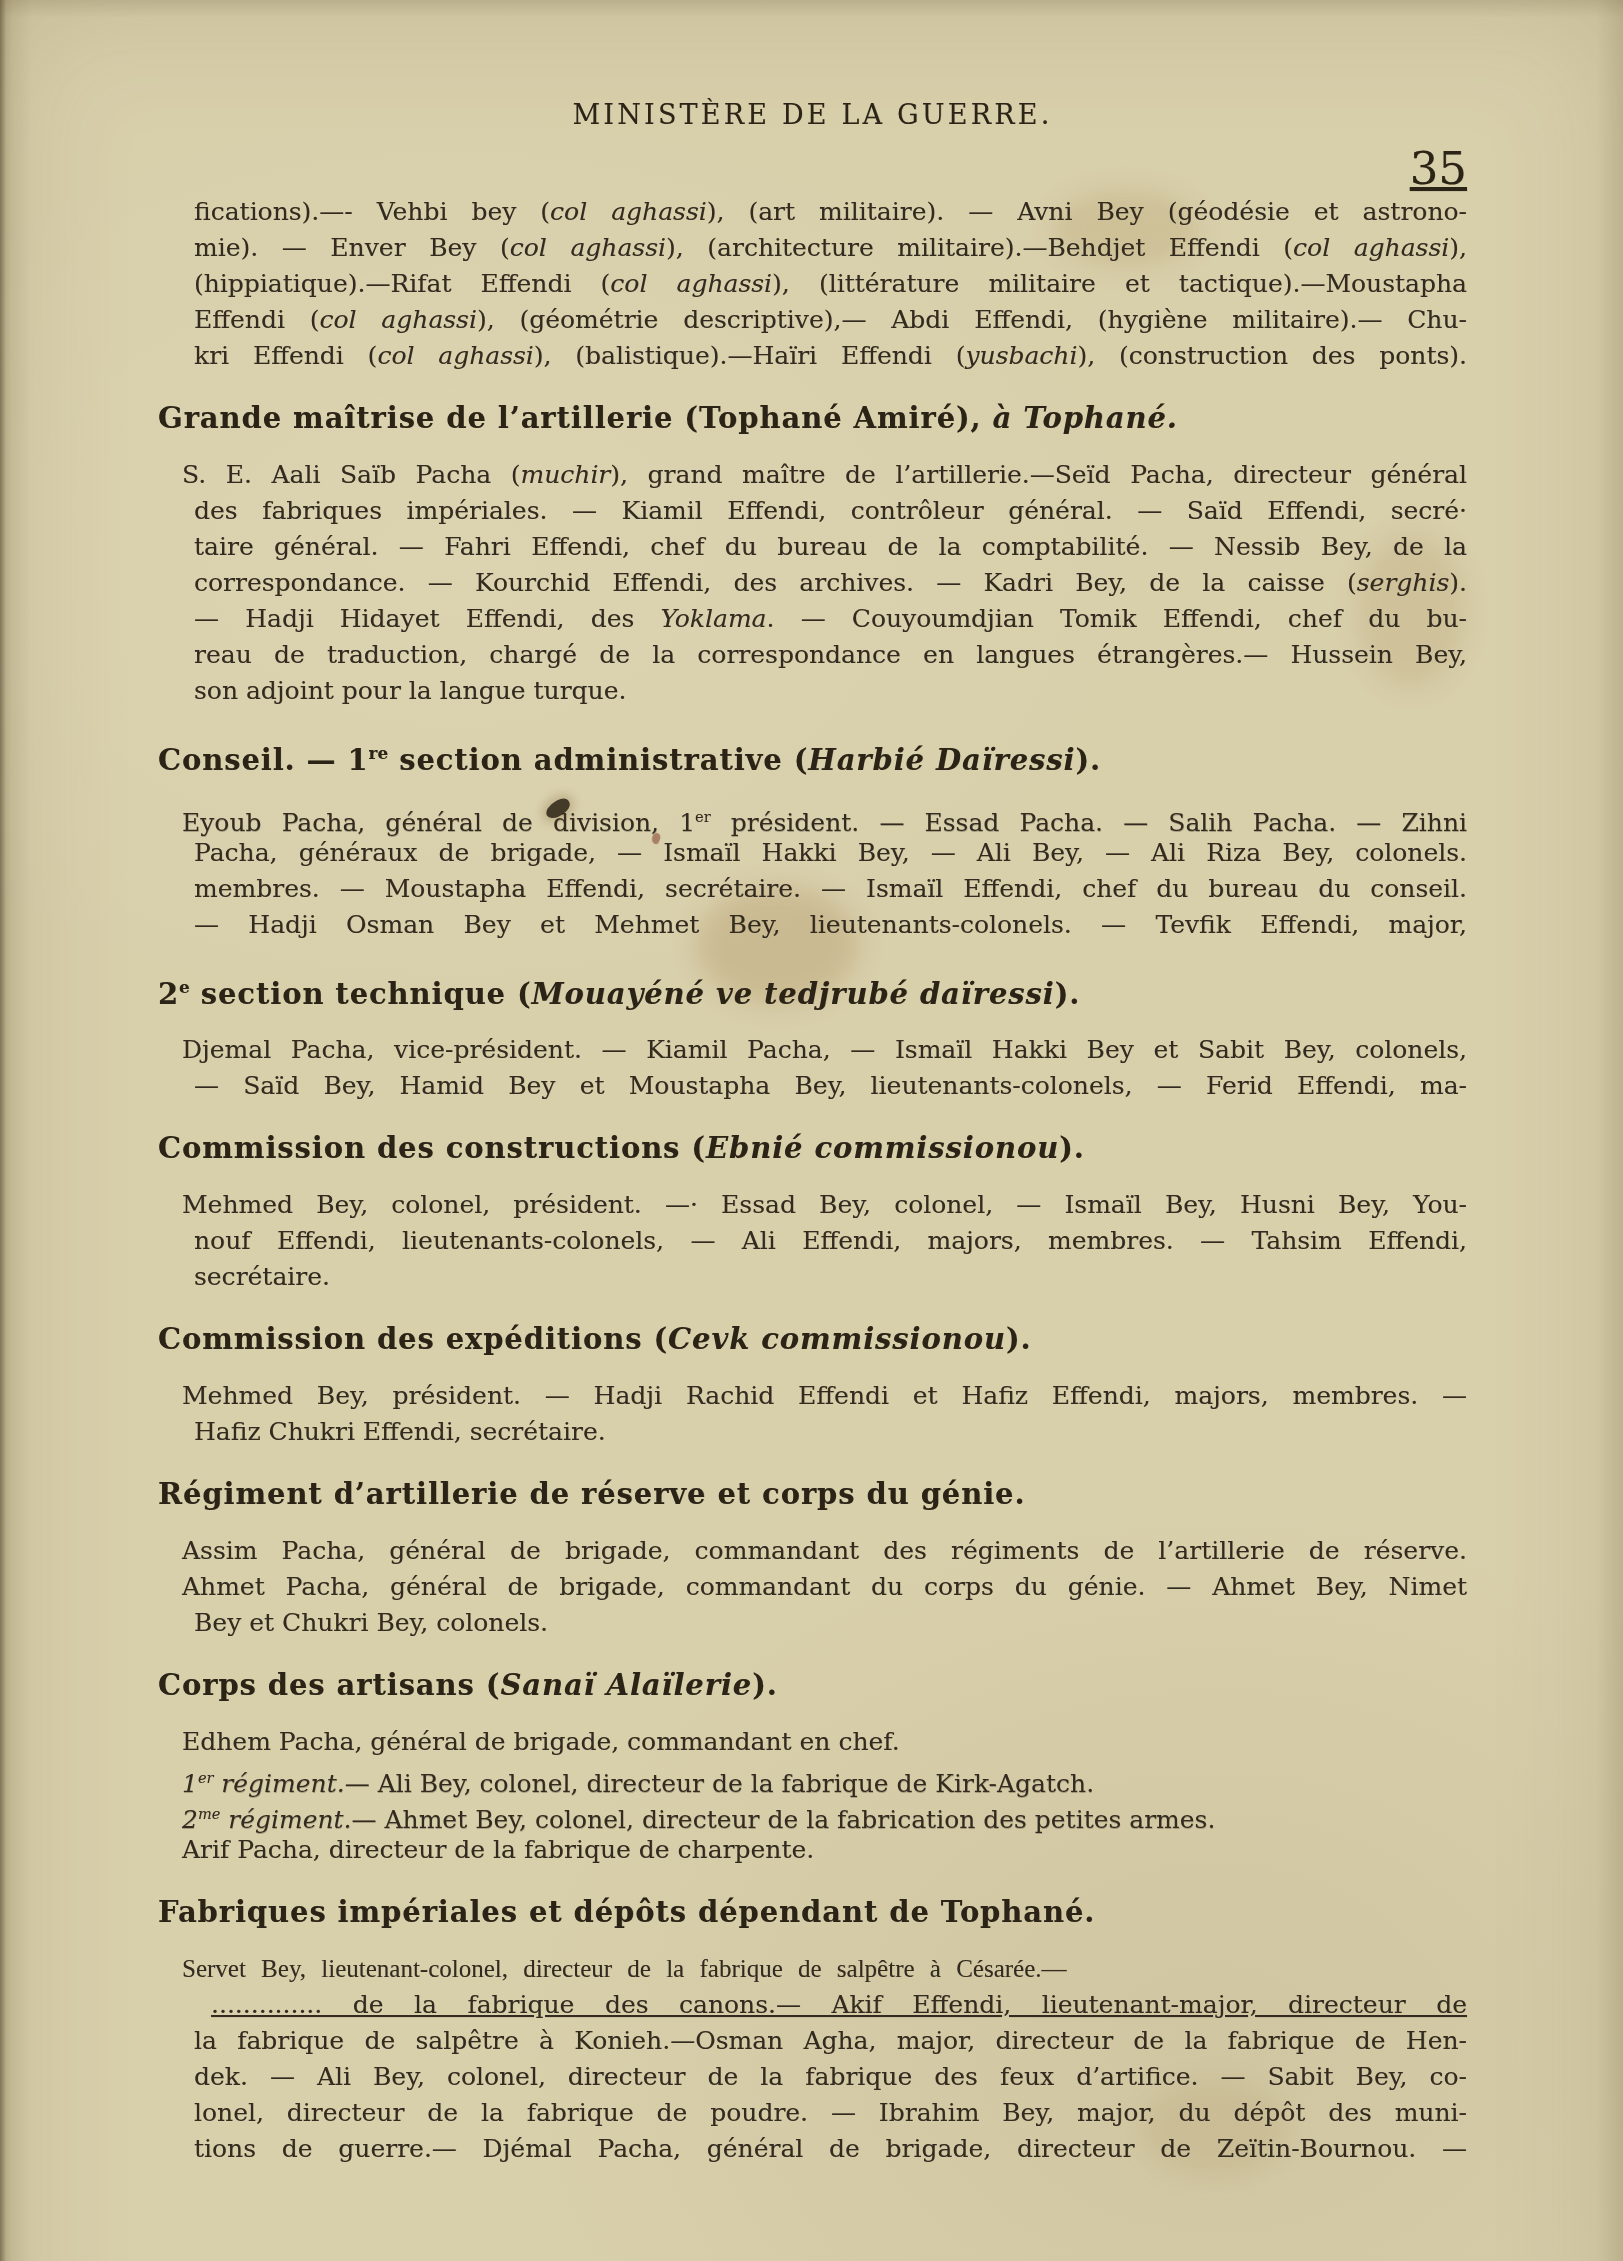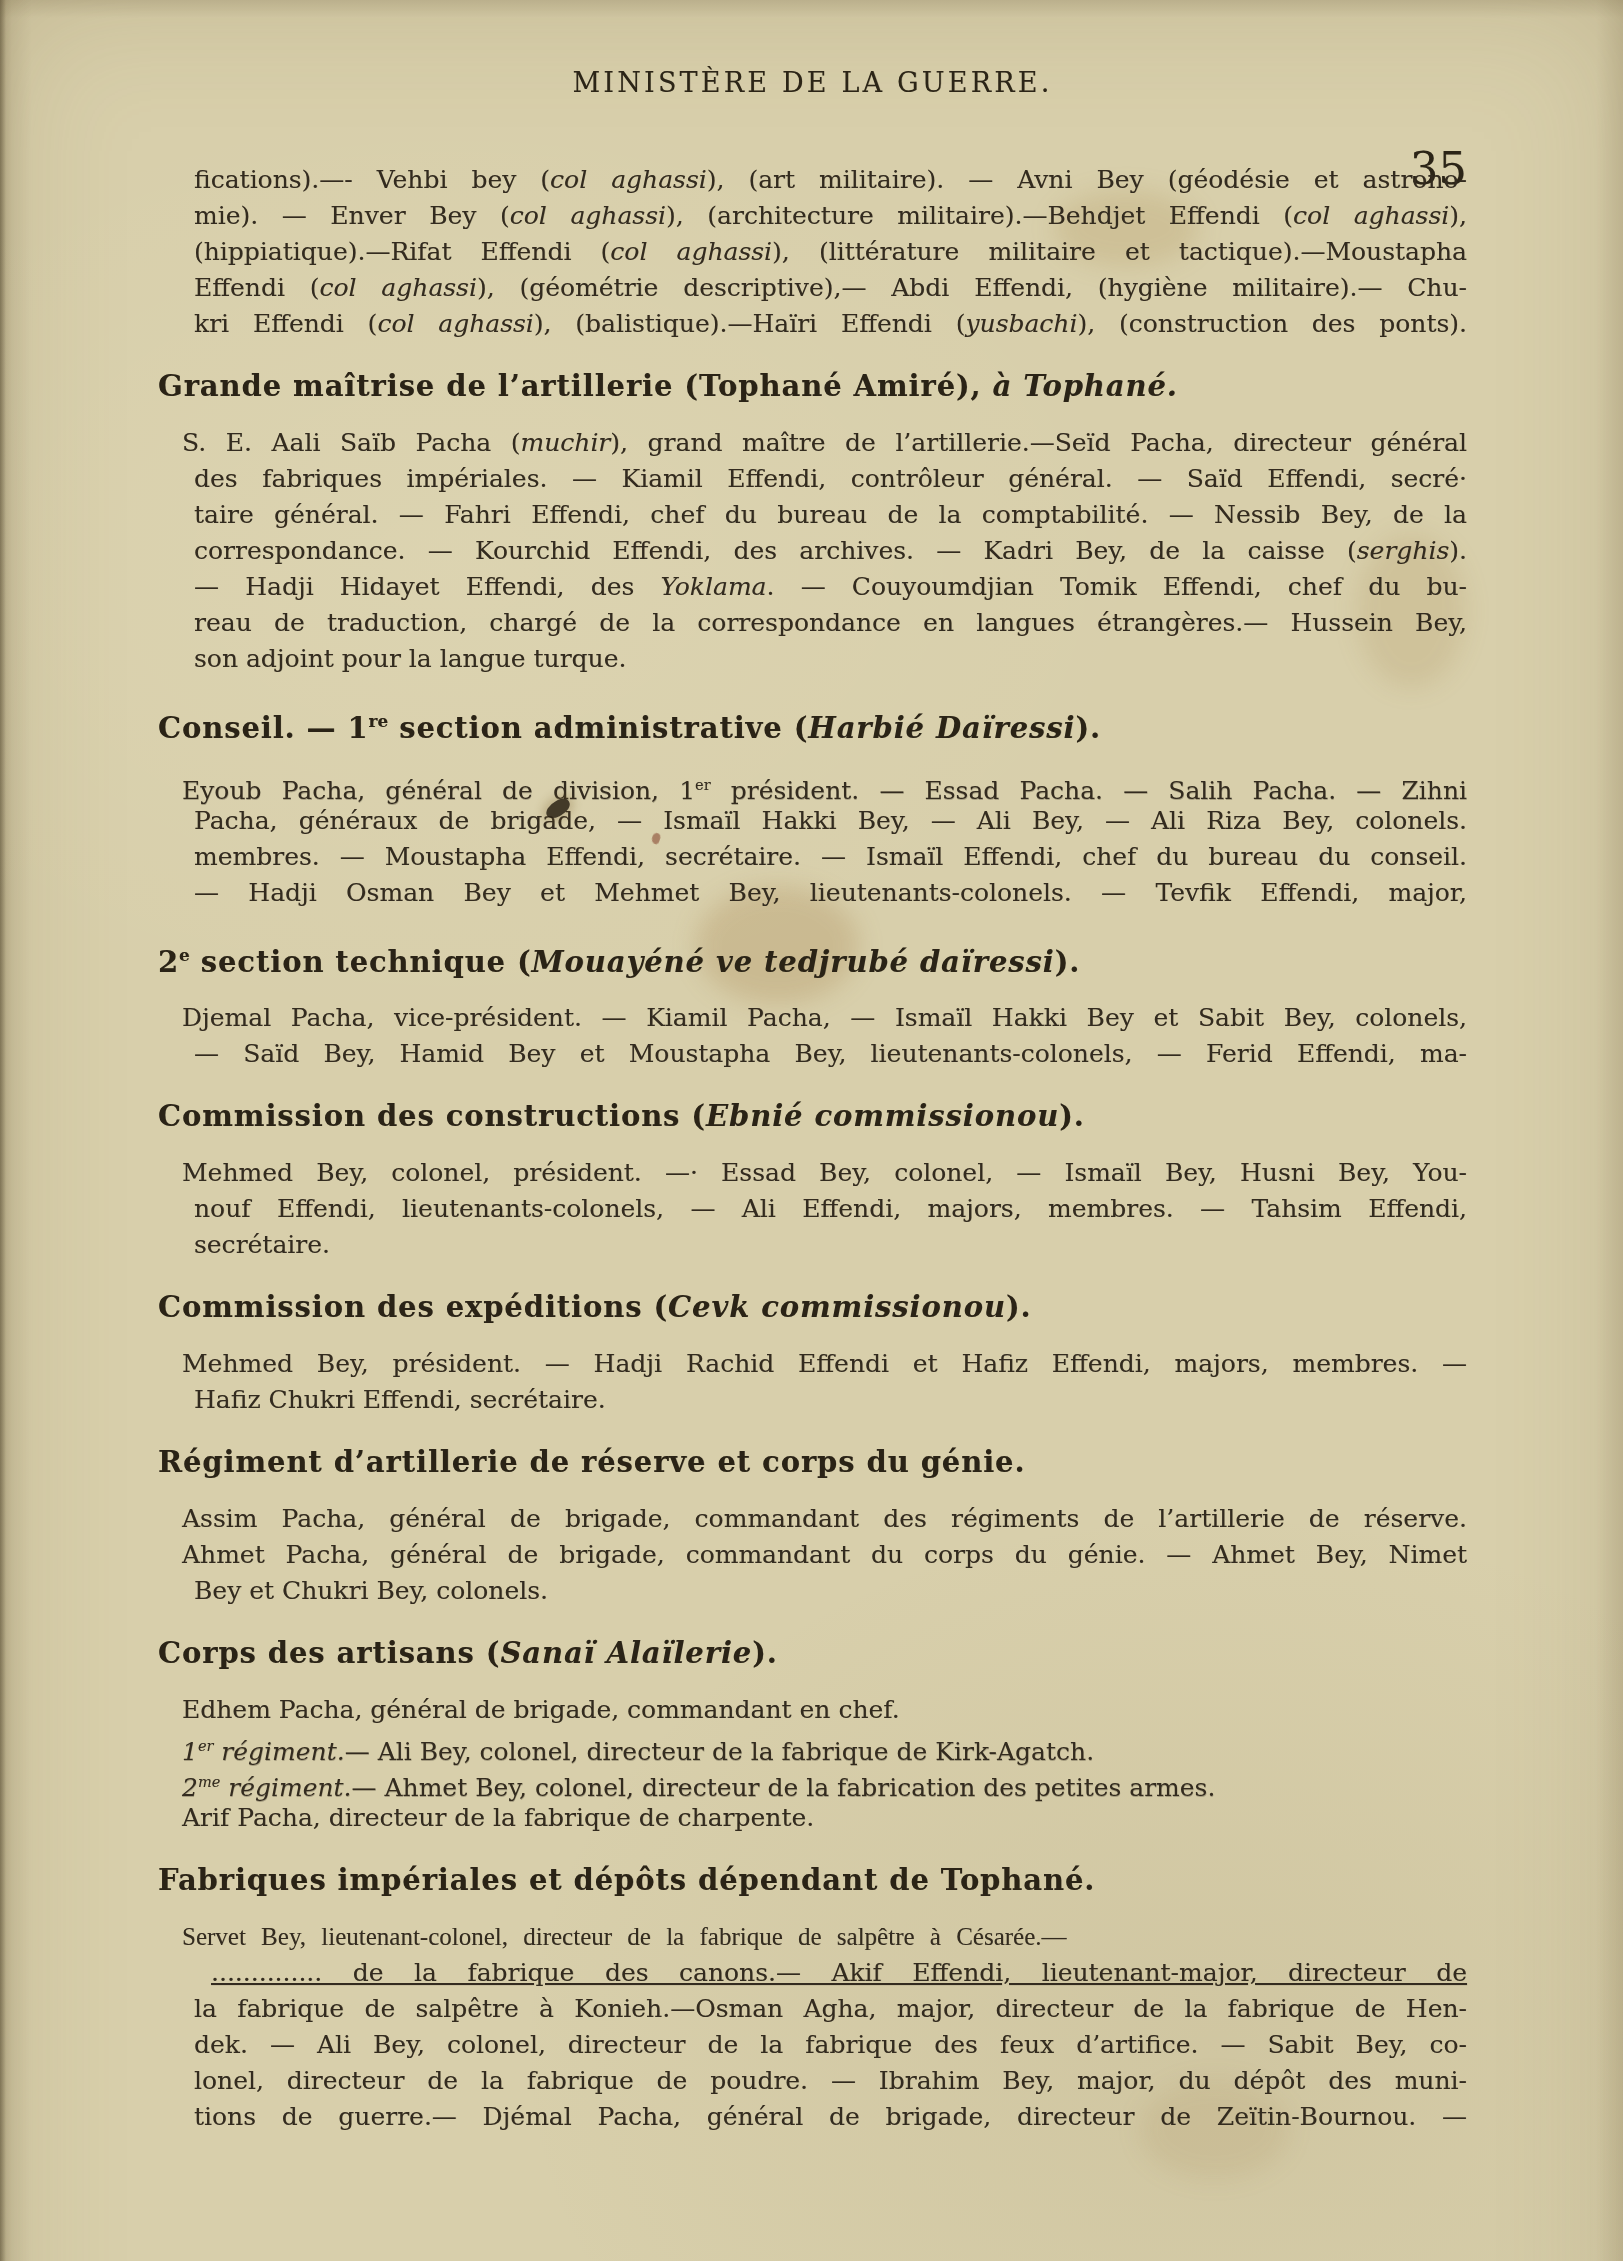--- a/index.html
+++ b/index.html
@@ -15,23 +15,23 @@
       radial-gradient(ellipse 1085px 724px at 28% 22%, rgba(255,250,225,0.10), rgba(255,250,225,0) 65%),
       radial-gradient(ellipse 1176px 904px at 75% 80%, rgba(125,105,60,0.09), rgba(125,105,60,0) 60%),
       linear-gradient(90deg, rgba(92,76,44,0.30) 0px, rgba(92,76,44,0.10) 11.8px, rgba(92,76,44,0) 32px),
       linear-gradient(270deg, rgba(92,76,44,0.14) 0px, rgba(92,76,44,0) 27px),
       linear-gradient(0deg, rgba(48,40,24,0.42) 0px, rgba(48,40,24,0) 13.6px),
       linear-gradient(180deg, rgba(92,76,44,0.16) 0px, rgba(92,76,44,0) 18px),
       #d8cfab;
     box-shadow: inset 0 0 127px rgba(120,100,58,0.22);
     text-shadow: 0.3px 0.3px 0 rgba(51,43,31,0.30);
   }
-  .header { position: relative; margin: 0 156px 0 158px; padding-top: 65px; height: 36px; z-index: 1; }
+  .header { position: relative; margin: 0 156px 0 158px; padding-top: 97px; height: 36px; z-index: 1; }
   .title  { text-align: center; font-size: 27px; line-height: 36px; letter-spacing: 3.2px; color: #2c2517; }
-  .pageno { position: absolute; right: 0; top: 146px; font-size: 45px; line-height: 45px; color: #2c2517; }
+  .pageno { position: absolute; right: 0; top: 146px; font-size: 45px; line-height: 45px; color: #2c2517; text-decoration: underline; }
   main { display: block; position: relative; z-index: 1; margin: 61px 156px 0 158px; }
   .para { margin: 0; }
   .line { height: 36px; line-height: 36px; font-size: 25px; white-space: nowrap; margin-left: 24px; }
   .line.just { white-space: normal; text-align: justify; text-align-last: justify; }
   .ind1 { margin-left: 36px; }
   .ind2 { margin-left: 53px; text-decoration: underline; }
   .wide { word-spacing: 9px; font-family: Liberation Serif, serif; }
   .it   { font-style: italic; }
   .sup  { font-size: 58%; vertical-align: super; letter-spacing: 0; }
   .heading {

